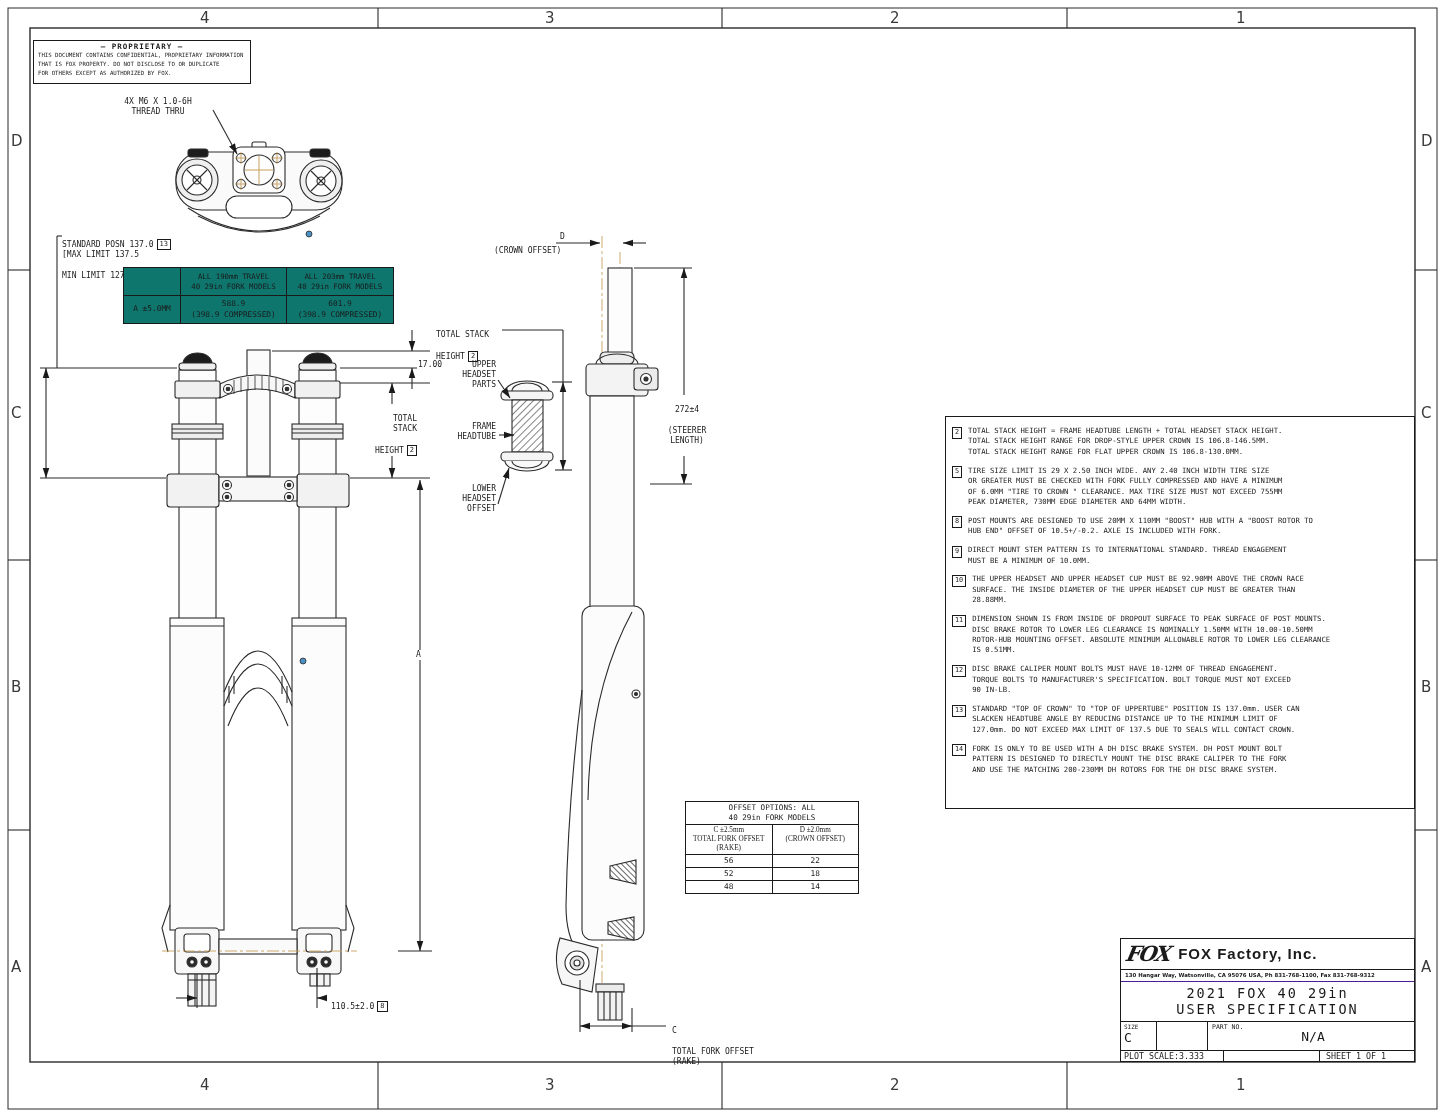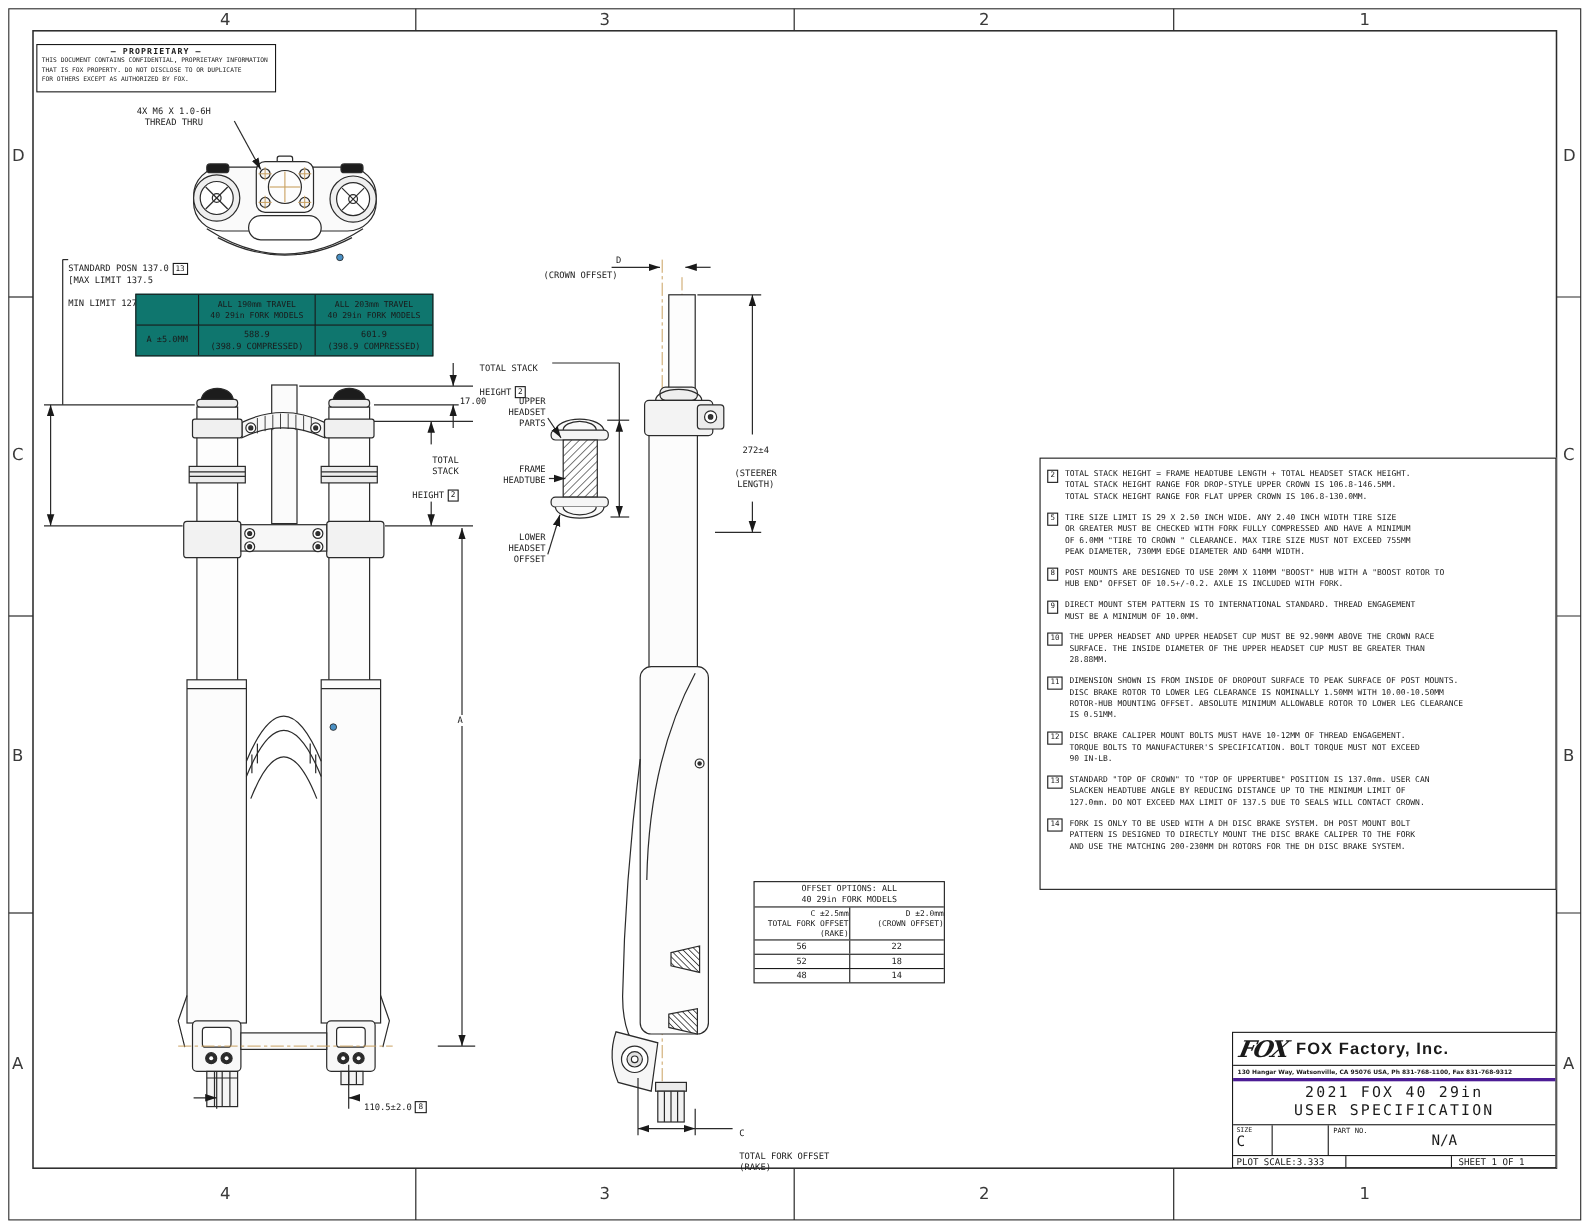--- a/index.html
+++ b/index.html
@@ -25,22 +25,22 @@
           align-items:center;justify-content:center;text-align:center;font-size:7.4px;line-height:1.3;
           white-space:pre-line;}
   #ttable div:nth-child(3n){border-right:none;}
   #ttable div:nth-child(n+4){border-bottom:none;font-size:7.8px;}
   
   #otable{position:absolute;left:685px;top:801px;width:174px;z-index:2;background:#fff;
           border:1.4px solid #1a1a1a;box-sizing:border-box;}
   #otable .otitle{border-bottom:1px solid #1a1a1a;text-align:center;font-size:7.6px;line-height:1.3;
           white-space:pre-line;padding:1px 0;}
   #otable .ohead{display:flex;border-bottom:1px solid #1a1a1a;}
-  #otable .ohead div{flex:1;text-align:right;font-size:7.2px;line-height:1.25;white-space:pre-line;
-          padding:1px 0;}
+  #otable .ohead div{flex:1;text-align:center;font-size:7.2px;line-height:1.25;white-space:pre-line;
+          padding:1px 0;font-family:Liberation Serif, serif;}
   #otable .ohead div:first-child{border-right:1px solid #1a1a1a;}
   #otable .orow{display:flex;border-bottom:1px solid #1a1a1a;}
   #otable .orow:last-child{border-bottom:none;}
   #otable .orow div{flex:1;text-align:center;font-size:7.8px;padding:1.5px 0;}
   #otable .orow div:first-child{border-right:1px solid #1a1a1a;}
   
   #notes{position:absolute;left:945px;top:416px;width:470px;height:393px;z-index:2;background:#fff;
          border:1.5px solid #1a1a1a;box-sizing:border-box;padding:9px 6px 4px 6px;}
   .note{display:flex;margin-bottom:8.5px;}
   .note .nb{flex:none;border:1px solid #1a1a1a;font-size:6.8px;line-height:9px;height:10px;
@@ -48,21 +48,21 @@
   .note .nt{font-size:7.25px;line-height:10.4px;white-space:pre-line;}
   
   #tblock{position:absolute;left:1120px;top:938px;width:295px;height:124px;z-index:2;background:#fff;
           border:1.6px solid #1a1a1a;box-sizing:border-box;display:flex;flex-direction:column;}
   .tb-logo{height:30px;display:flex;align-items:center;padding-left:6px;}
   .foxmark{font-family:"DejaVu Serif",serif;font-style:italic;font-weight:bold;font-size:21px;
           letter-spacing:-2px;transform:skewX(-12deg);margin-right:8px;}
   .tb-company{font-family:"Liberation Sans",sans-serif;font-weight:bold;font-size:15px;letter-spacing:1px;}
   .tb-addr{height:11px;border-top:1px solid #1a1a1a;font-size:5.4px;font-weight:bold;
           display:flex;align-items:center;padding-left:4px;font-family:"DejaVu Sans",sans-serif;}
-  .tb-title{height:40px;border-top:3px solid #4c1d95;display:flex;flex-direction:column;
+  .tb-title{height:40px;border-top:1px solid #4c1d95;display:flex;flex-direction:column;
           align-items:center;justify-content:center;font-size:13.5px;letter-spacing:2px;line-height:1.25;}
   .tb-mid{height:28px;border-top:1px solid #1a1a1a;display:flex;}
   .tb-size{width:36px;border-right:1px solid #1a1a1a;padding:1px 0 0 3px;box-sizing:border-box;}
   .tb-size .k{font-size:6px;}
   .tb-size .v{font-size:13px;}
   .tb-gap{width:50px;border-right:1px solid #1a1a1a;}
   .tb-part{flex:1;padding:1px 0 0 4px;position:relative;}
   .tb-part .k{font-size:6.5px;}
   .tb-part .v{font-size:13px;text-align:center;margin-top:-2px;}
   .tb-bot{height:15px;border-top:1px solid #1a1a1a;display:flex;flex:1;}

